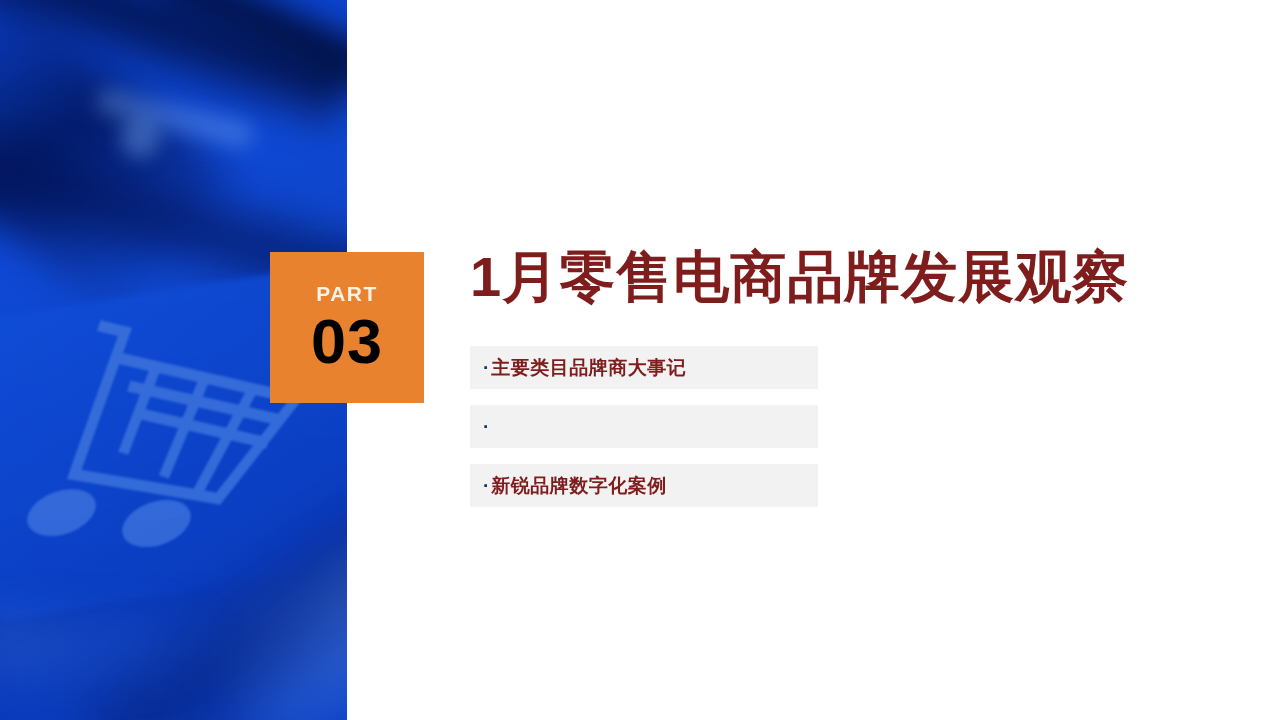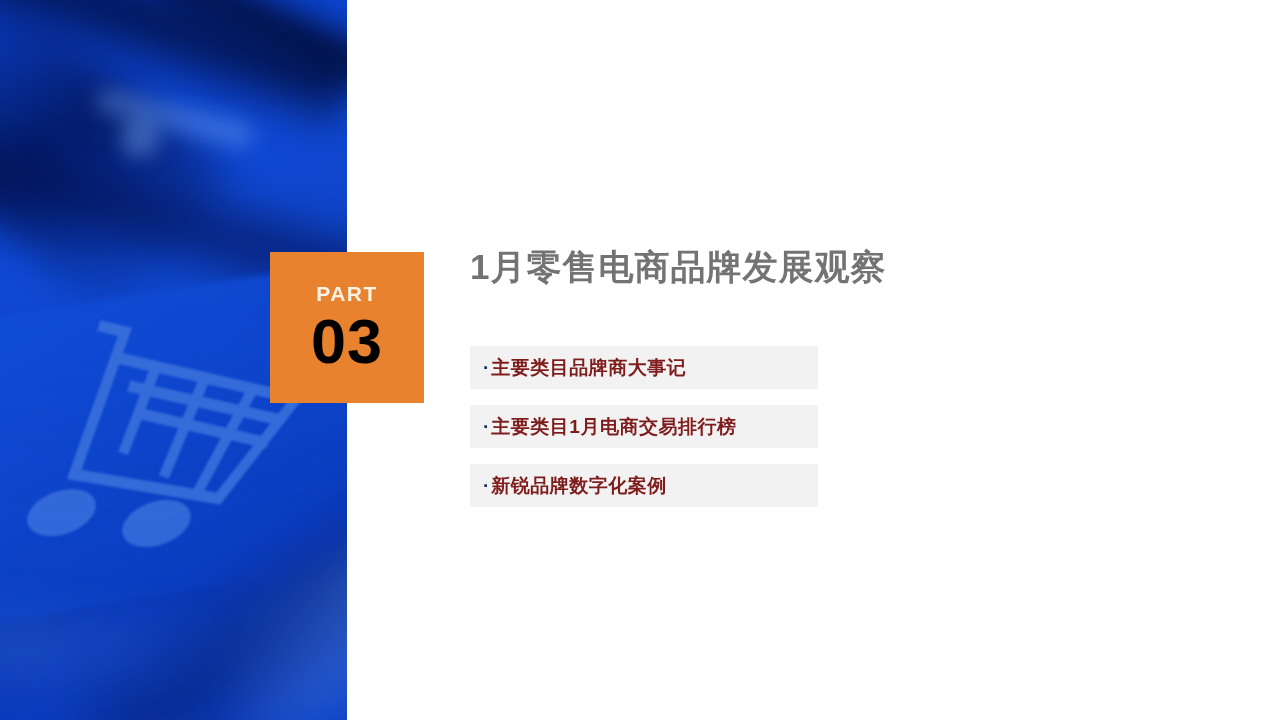--- a/index.html
+++ b/index.html
@@ -184,23 +184,23 @@
     position: absolute;
     left: 470px;
     top: 0;
     width: 810px;
     height: 720px;
   }
   #slide-title {
     position: absolute;
     left: 0;
     top: 249px;
-    font-size: 35px;
-    font-weight: bold;
-    color: #737373;
+    font-size: 56px;
+    font-weight: bold;
+    color: #7f1d1d;
     letter-spacing: 1px;
     white-space: nowrap;
     line-height: 1;
   }
   #bullet-list {
     position: absolute;
     left: 0;
     top: 346px;
     width: 348px;
   }
@@ -280,21 +280,20 @@
 
     <div id="bullet-list">
 
       <div class="bullet-row">
         <span class="bullet-dot">·</span>
         <span class="bullet-text">主要类目品牌商大事记</span>
       </div>
 
       <div class="bullet-row">
         <span class="bullet-dot">·</span>
-        <span class="bullet-text">主要类目1月电商交易排行榜</span>
       </div>
 
       <div class="bullet-row">
         <span class="bullet-dot">·</span>
         <span class="bullet-text">新锐品牌数字化案例</span>
       </div>
 
     </div>
   </div>
 </div>

